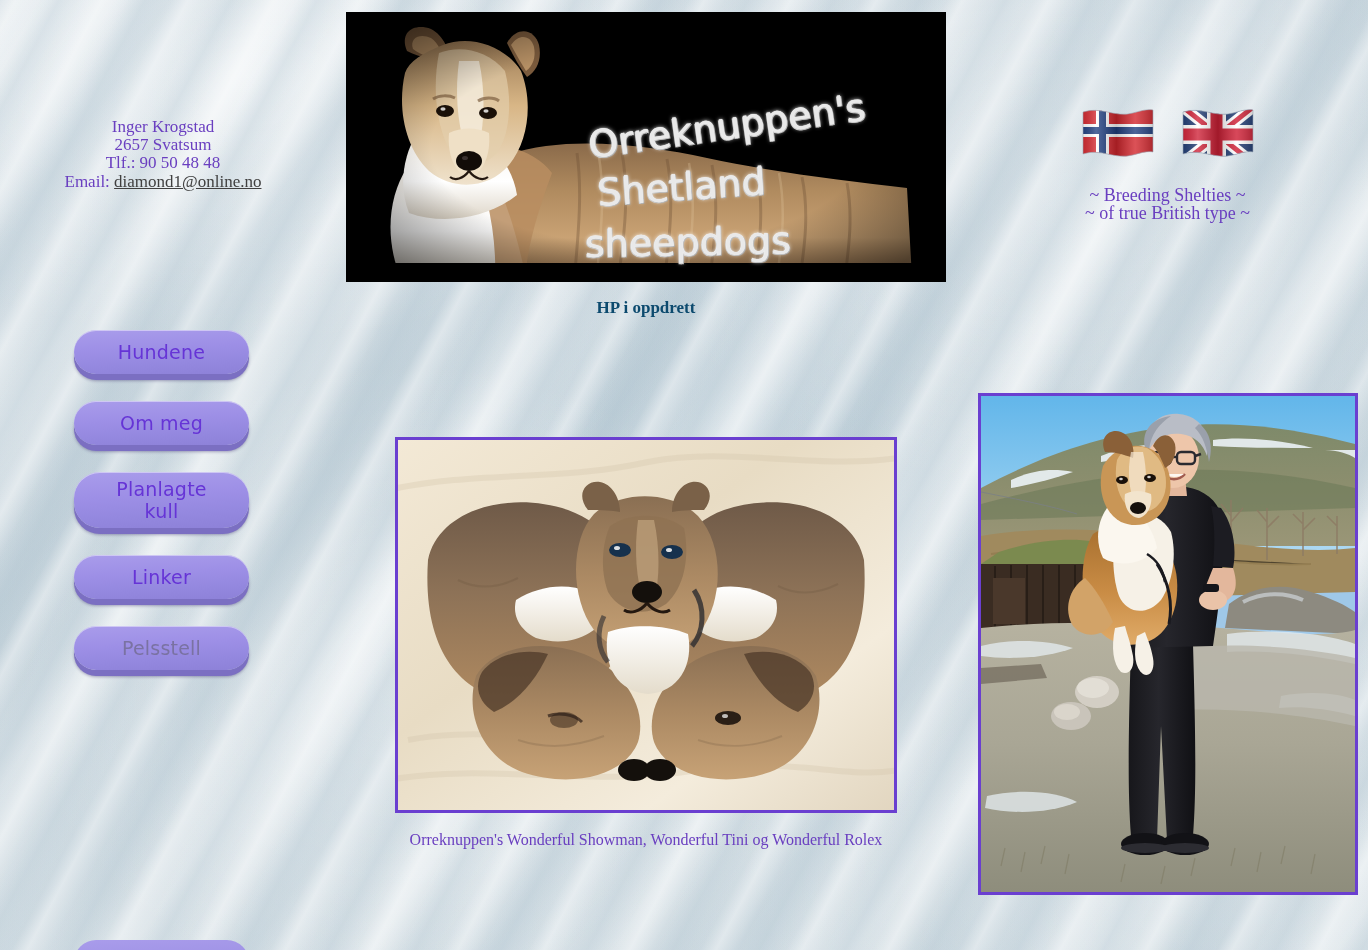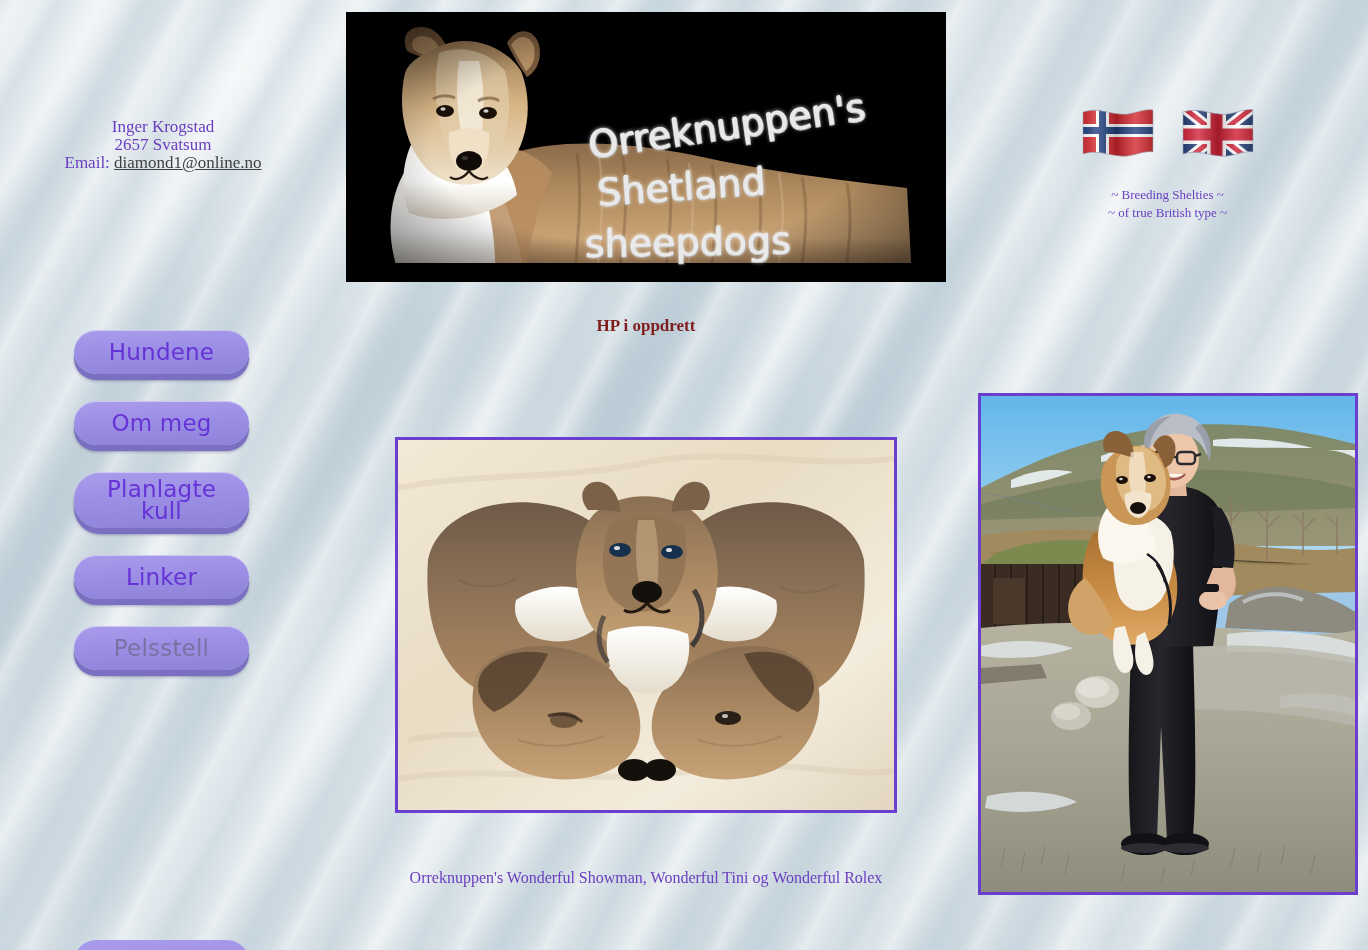--- a/index.html
+++ b/index.html
@@ -87,21 +87,21 @@
       inset 0 1px 0 0 rgba(255,255,255,0.45);
     display: flex;
     align-items: center;
     justify-content: center;
     text-align: center;
     cursor: pointer;
     user-select: none;
   }
   .navbtn span {
     font-family: "DejaVu Sans", sans-serif;
-    font-size: 23px;
+    font-size: 19px;
     line-height: 22px;
     font-weight: 400;
     color: #6634d6;
     letter-spacing: 0.2px;
     padding: 6px 10px;
     white-space: pre-line;
   }
   .navbtn.muted span { color: #7a72a2; }
   .navbtn.two-line { min-height: 50px; text-align: center; }
 
@@ -140,45 +140,45 @@
   .bt1 { transform: rotate(-8deg); margin-left: 8px; }
   .bt2 { transform: rotate(-4deg); margin-left: 18px; }
   .bt3 { transform: rotate(-1deg); margin-left: 6px; }
 
   
   .sheltie { position: absolute; left: 0; top: 0; width: 600px; height: 270px; z-index: 2; }
 
   .hp-text {
     position: absolute;
     left: 346px;
-    top: 316px;
+    top: 298px;
     width: 600px;
     text-align: center;
     font-family: "Liberation Serif", serif;
     font-size: 17px;
     font-weight: bold;
-    color: #7f1d1d;
+    color: #0c4a6e;
   }
 
   
   .puppy-frame {
     position: absolute;
     left: 395px;
     top: 437px;
     width: 502px;
     height: 376px;
     border: 3px solid #6a3fd0;
     box-sizing: border-box;
     background: #e7dcc9;
     overflow: hidden;
   }
   .puppy-caption {
     position: absolute;
     left: 346px;
-    top: 869px;
+    top: 831px;
     width: 600px;
     text-align: center;
     font-family: "Liberation Serif", serif;
     font-size: 16px;
     color: #6a3fc0;
   }
 
   
   .flags {
     position: absolute;
@@ -190,21 +190,21 @@
     gap: 22px;
   }
   .flag { width: 78px; height: 62px; }
   .breed-text {
     position: absolute;
     left: 1040px;
     top: 186px;
     width: 255px;
     text-align: center;
     font-family: "Liberation Serif", serif;
-    font-size: 13px;
+    font-size: 18px;
     line-height: 18px;
     color: #6a3fc0;
   }
 
   .owner-frame {
     position: absolute;
     left: 978px;
     top: 393px;
     width: 380px;
     height: 502px;
@@ -229,20 +229,21 @@
 </head>
 <body>
 
 <div class="bg-layer"></div>
 
 <div class="page">
 
   <div class="left-col">
     <div class="addr-line">Inger Krogstad</div>
     <div class="addr-line">2657 Svatsum</div>
+    <div class="addr-line">Tlf.: 90 50 48 48</div>
     <div class="addr-line">
       <span>Email:</span>
       <a href="#">diamond1@online.no</a>
     </div>
   </div>
 
   <div class="nav">
     <div class="navbtn">
       <span>Hundene</span>
     </div>

